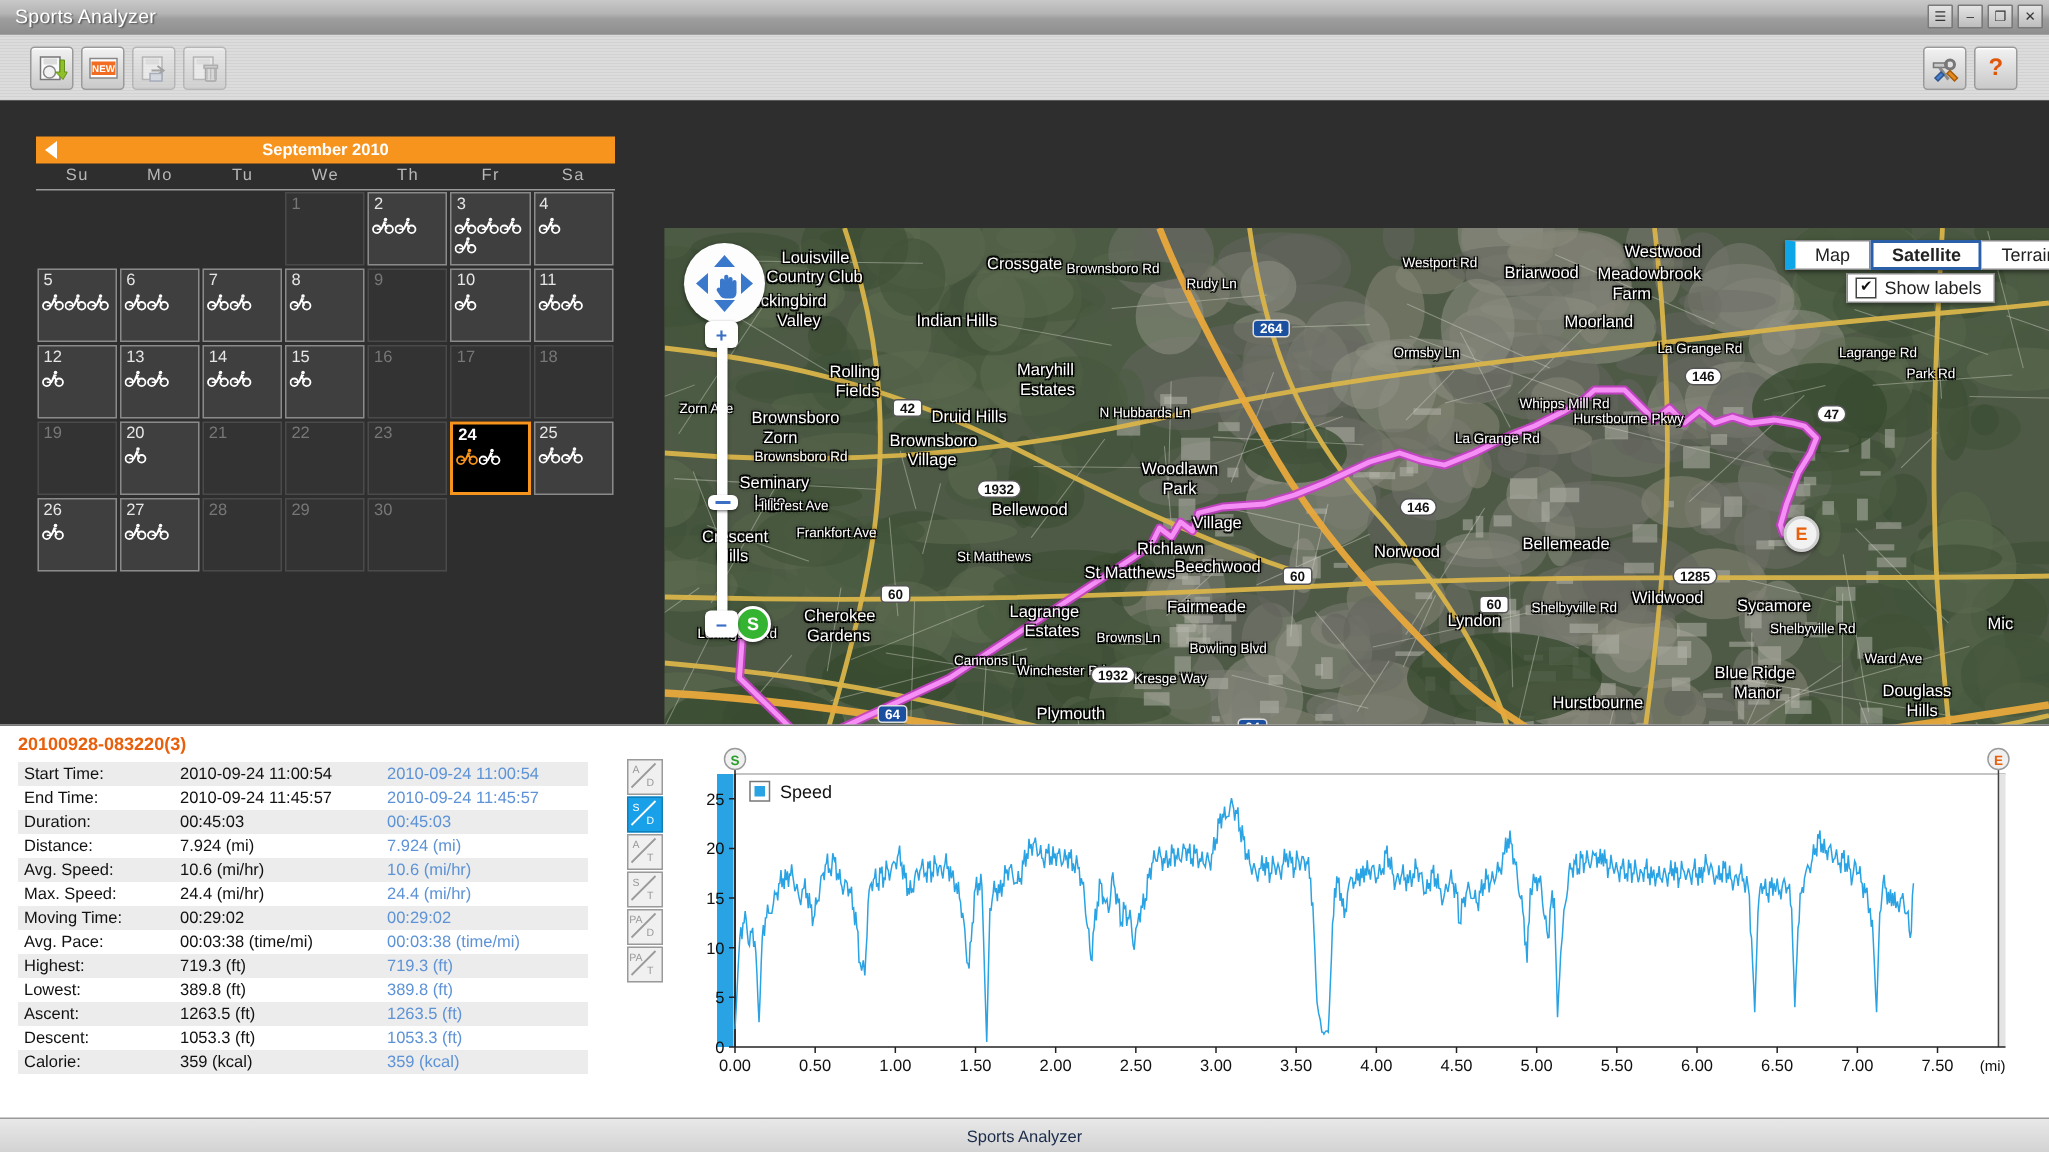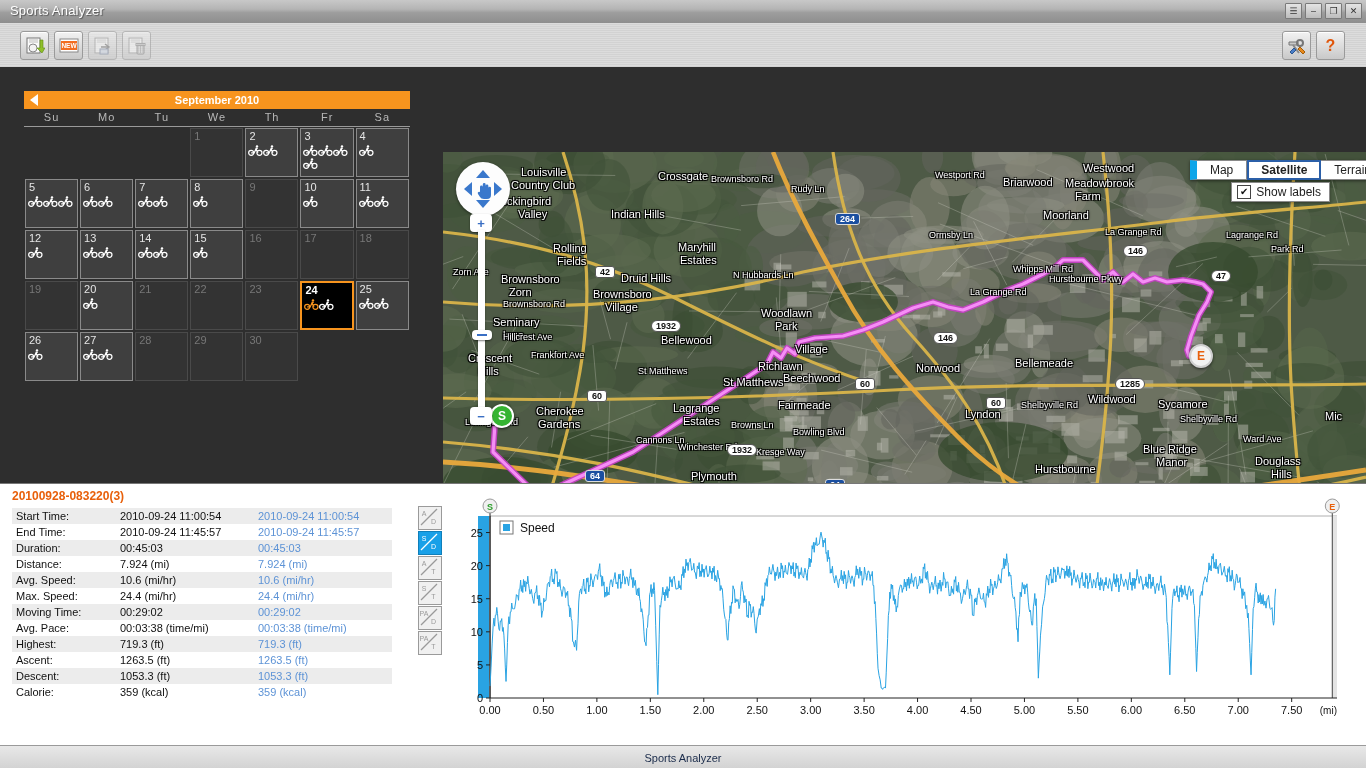--- a/index.html
+++ b/index.html
@@ -1481,20 +1481,25 @@
             <td class="lbl">Avg. Pace:</td>
             <td class="v1">00:03:38 (time/mi)</td>
             <td class="v2">00:03:38 (time/mi)</td>
           </tr>
           <tr>
             <td class="lbl">Highest:</td>
             <td class="v1">719.3 (ft)</td>
             <td class="v2">719.3 (ft)</td>
           </tr>
           <tr>
+            <td class="lbl">Lowest:</td>
+            <td class="v1">389.8 (ft)</td>
+            <td class="v2">389.8 (ft)</td>
+          </tr>
+          <tr>
             <td class="lbl">Ascent:</td>
             <td class="v1">1263.5 (ft)</td>
             <td class="v2">1263.5 (ft)</td>
           </tr>
           <tr>
             <td class="lbl">Descent:</td>
             <td class="v1">1053.3 (ft)</td>
             <td class="v2">1053.3 (ft)</td>
           </tr>
           <tr>

